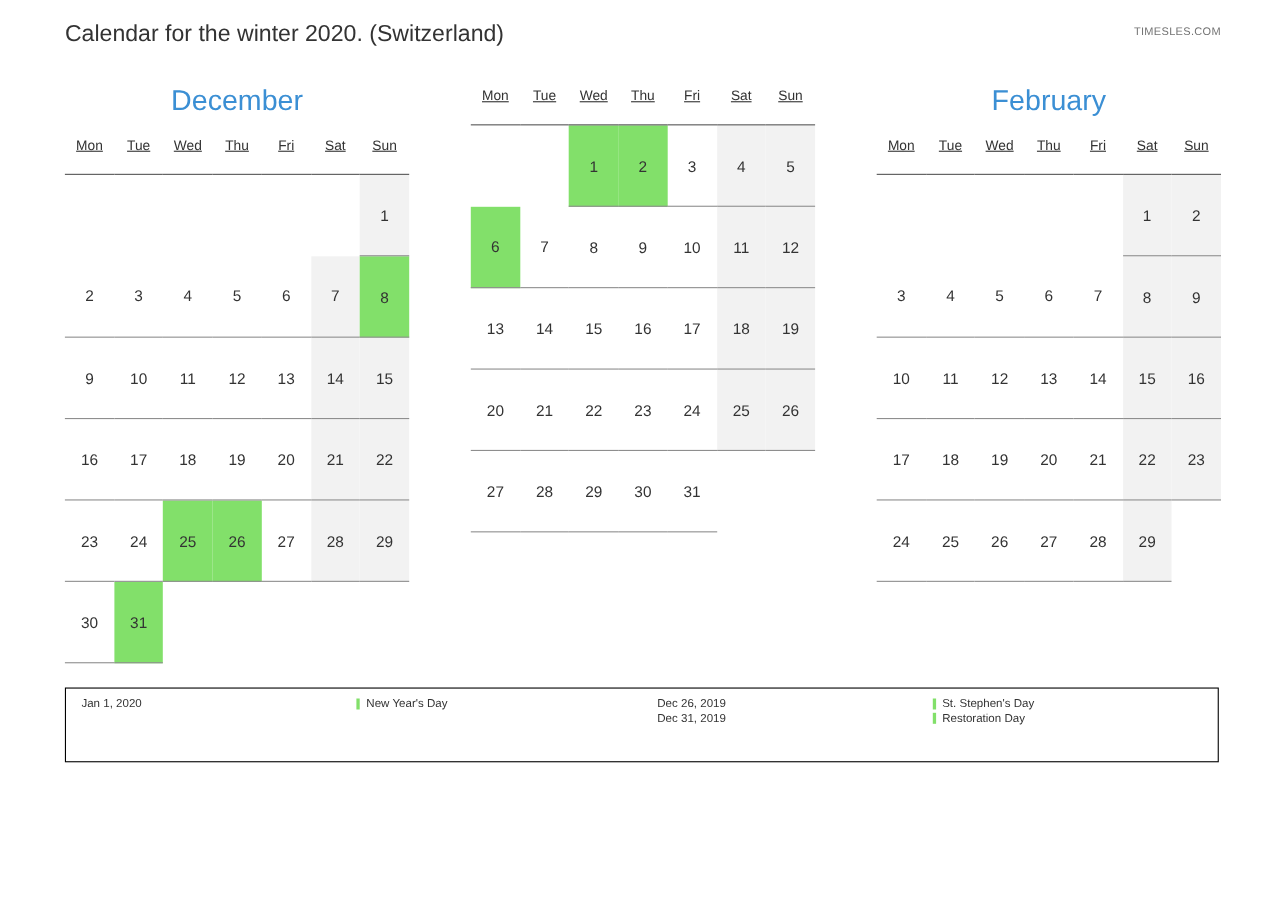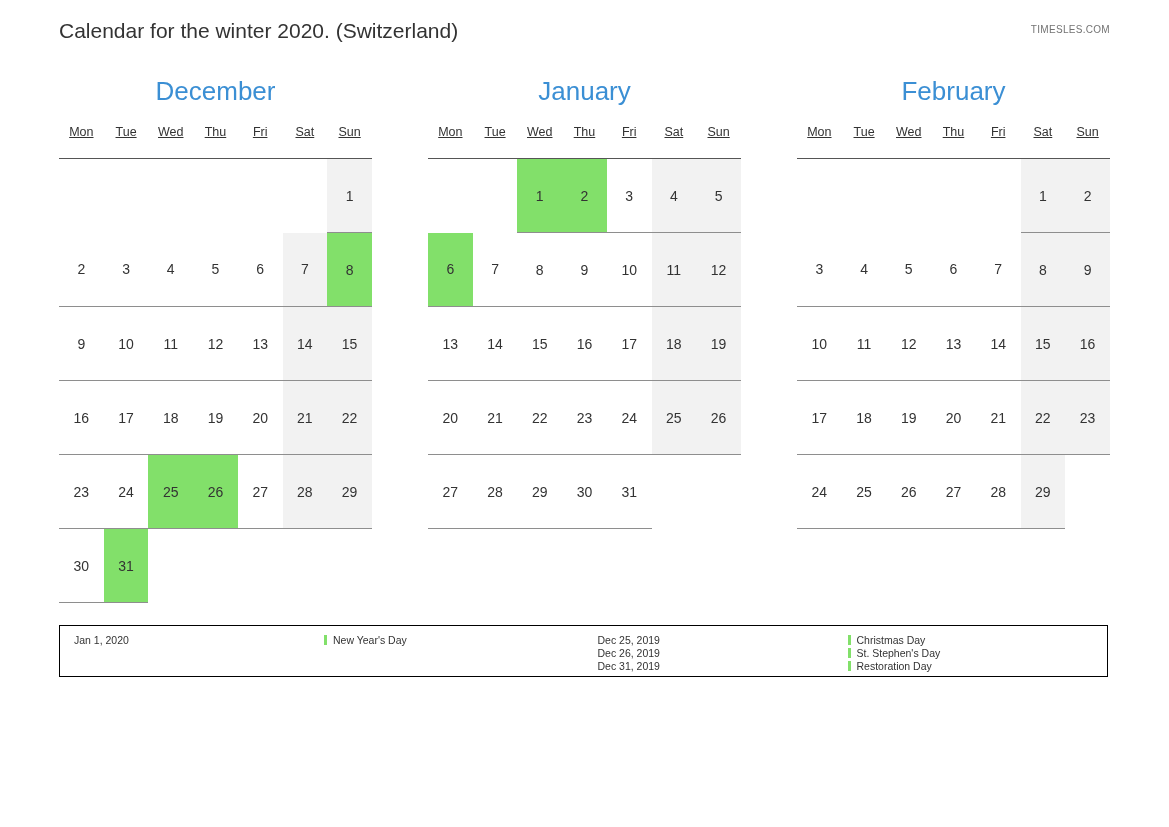--- a/index.html
+++ b/index.html
@@ -81,21 +81,21 @@
     background: #f2f2f2;
   }
   table.cal td.hol {
     background: #82e06a;
   }
   .legend {
     position: absolute;
     left: 59px;
     top: 625px;
     width: 1049px;
-    height: 52px;
+    height: 68px;
     border: 1px solid #000;
     box-sizing: border-box;
   }
   .legend-inner {
     display: flex;
     padding: 8px 0 0 0;
   }
   .legend-col {
     width: 50%;
     box-sizing: border-box;
@@ -198,21 +198,20 @@
             <td class="empty"></td>
             <td class="empty"></td>
             <td class="empty"></td>
             <td class="empty"></td>
             <td class="empty"></td>
           </tr>
         </tbody>
       </table>
     </div>
     <div class="month">
-      <div class="month-name">January</div>
       <table class="cal">
         <thead>
           <tr>
             <th>Mon</th>
             <th>Tue</th>
             <th>Wed</th>
             <th>Thu</th>
             <th>Fri</th>
             <th>Sat</th>
             <th>Sun</th>
@@ -336,25 +335,20 @@
   <div class="legend-inner">
     <div class="legend-col">
         <div class="legend-row">
           <span class="legend-date">Jan 1, 2020</span>
           <span class="legend-swatch"></span>
           <span class="legend-name">New Year's Day</span>
         </div>
       </div>
     <div class="legend-col">
         <div class="legend-row">
-          <span class="legend-date">Dec 25, 2019</span>
-          <span class="legend-swatch"></span>
-          <span class="legend-name">Christmas Day</span>
-        </div>
-        <div class="legend-row">
           <span class="legend-date">Dec 26, 2019</span>
           <span class="legend-swatch"></span>
           <span class="legend-name">St. Stephen's Day</span>
         </div>
         <div class="legend-row">
           <span class="legend-date">Dec 31, 2019</span>
           <span class="legend-swatch"></span>
           <span class="legend-name">Restoration Day</span>
         </div>
       </div>

